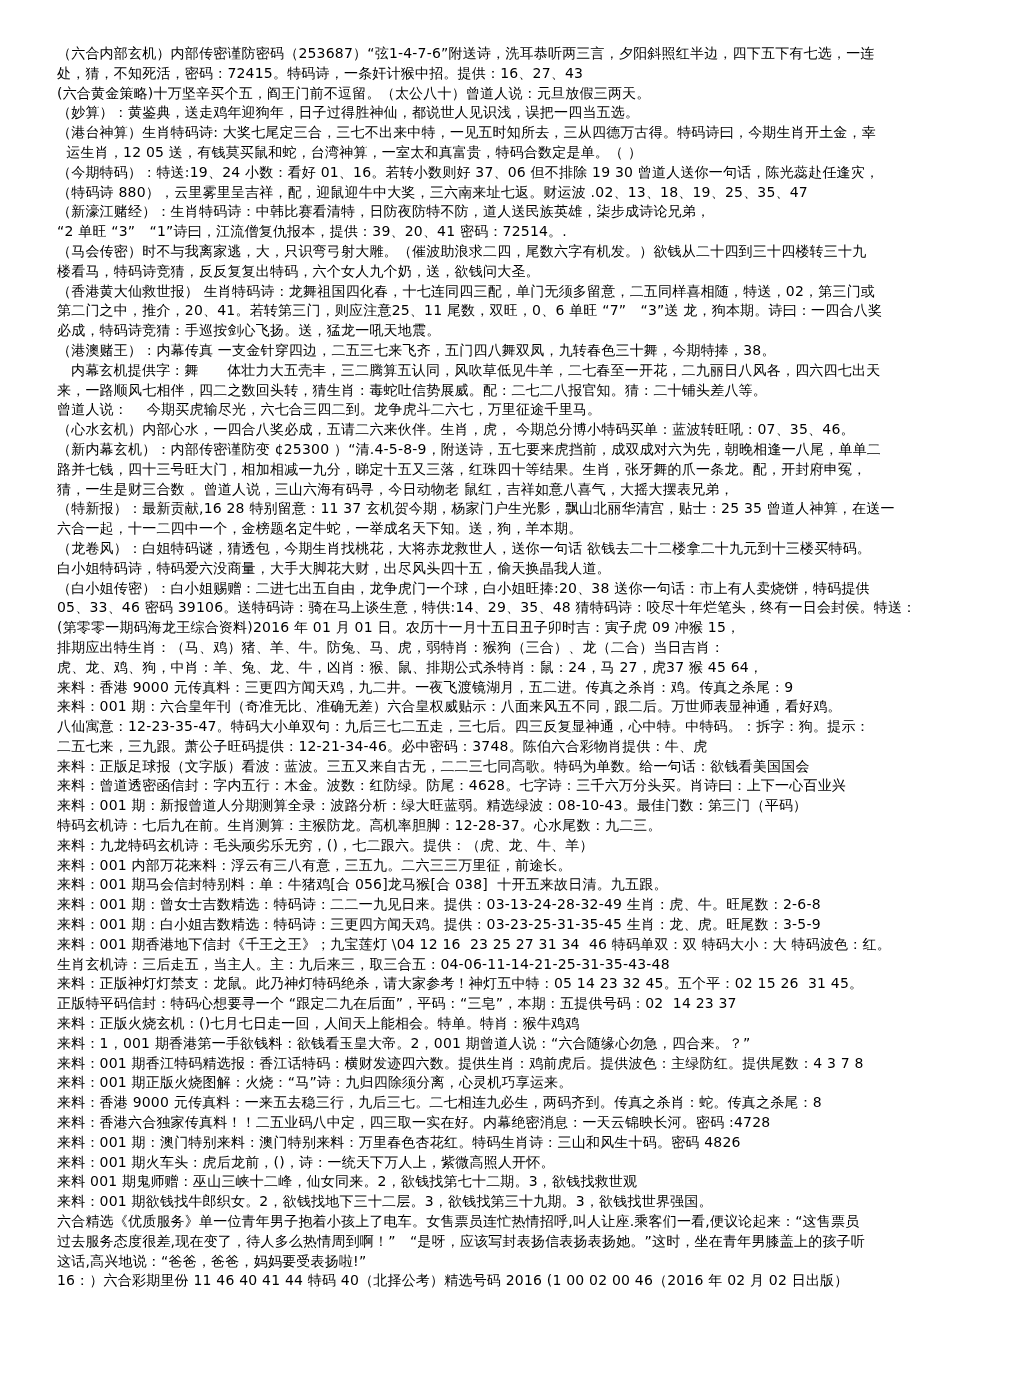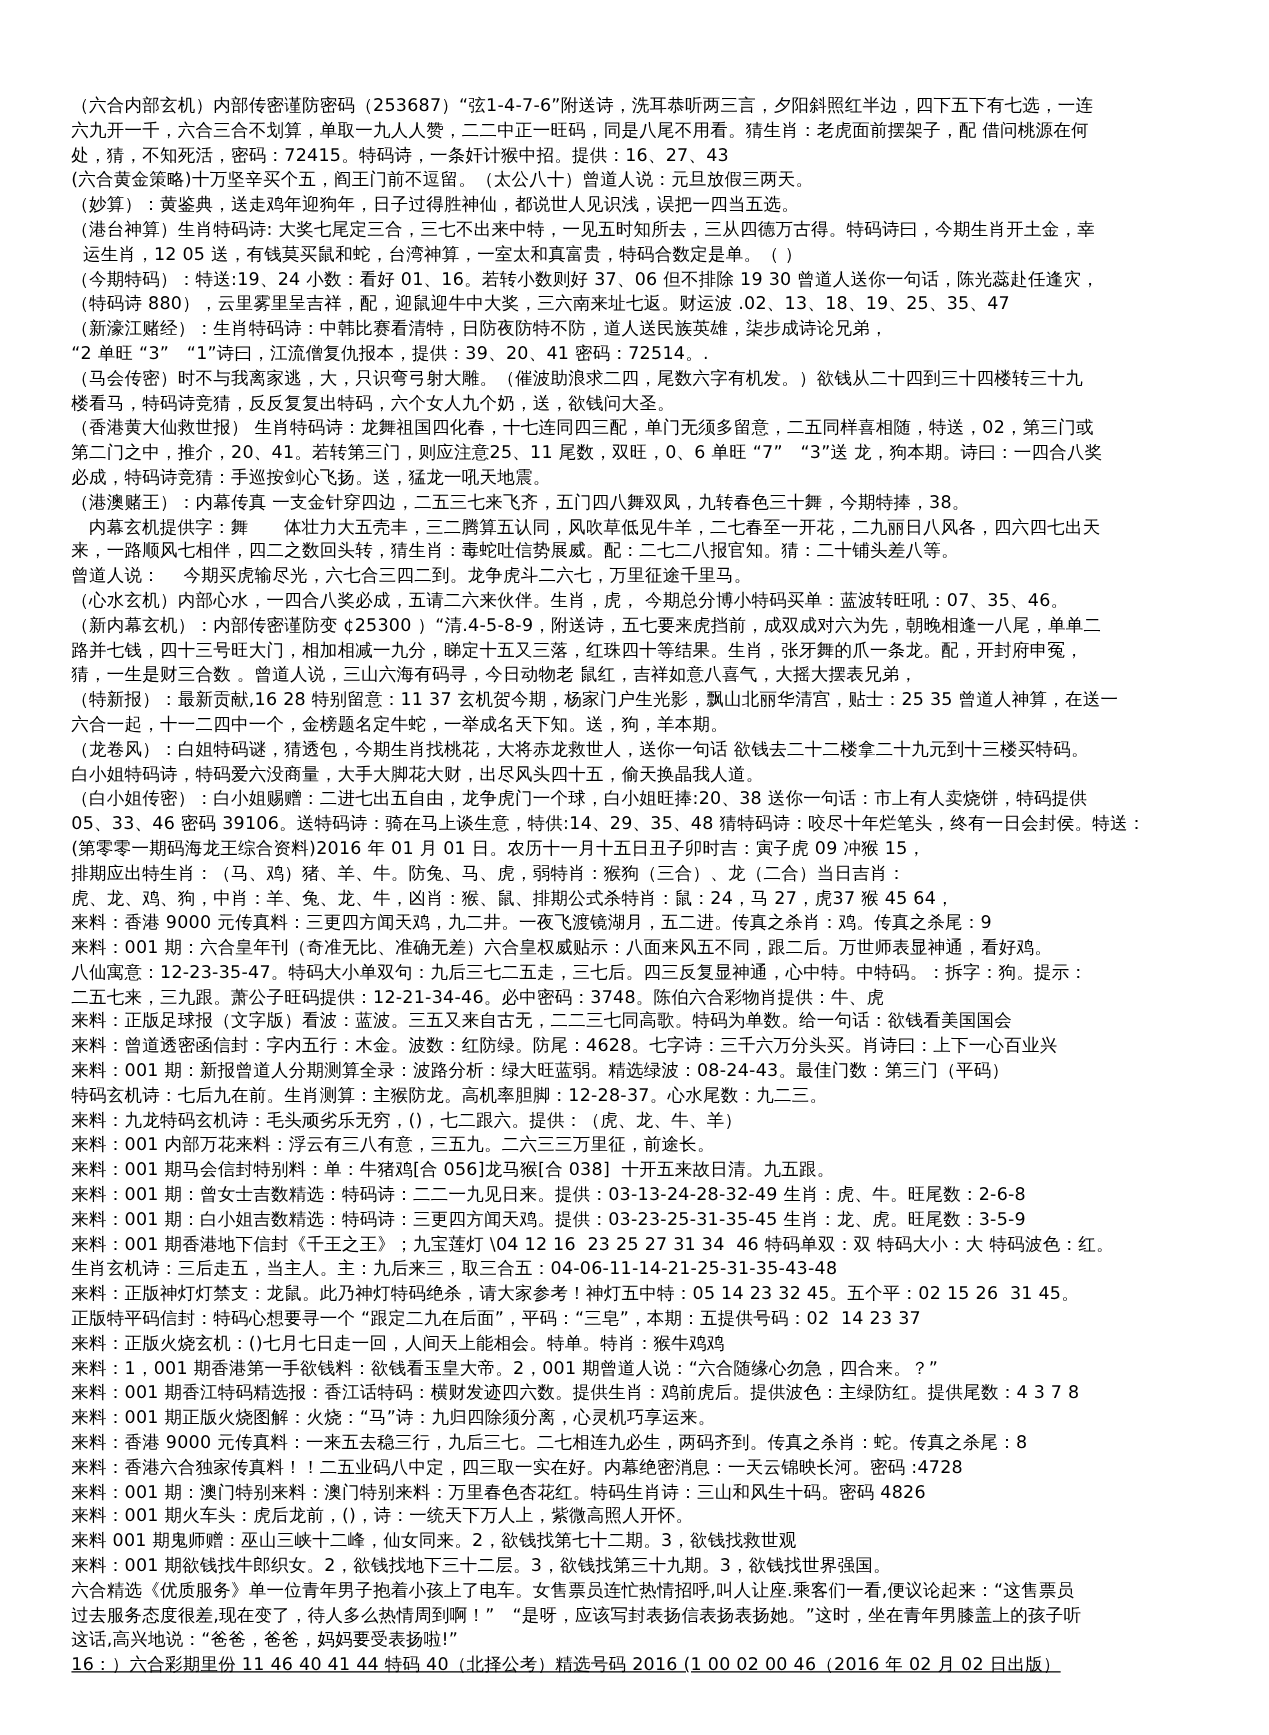--- a/index.html
+++ b/index.html
@@ -26,31 +26,29 @@
     color: #000000;
     letter-spacing: 0.2px;
   }
   .line {
     white-space: pre-wrap;
     min-height: 19.8px;
   }
   .line.clipped {
     max-height: 9px;
     overflow: hidden;
-    text-decoration: underline;
   }
 </style>
 </head>
 <body>
 
 <div class="page" style="background: rgb(255, 255, 255);">
-  <div class="doc" style="color: rgb(0, 0, 0); margin-top: 32px;">
+  <div class="doc" style="color: rgb(0, 0, 0);">
 
   <div class="line">（六合内部玄机）内部传密谨防密码（253687）“弦1-4-7-6”附送诗，洗耳恭听两三言，夕阳斜照红半边，四下五下有七选，一连</div>
-      <div class="line">六九开一千，六合三合不划算，单取一九人人赞，二二中正一旺码，同是八尾不用看。猜生肖：老虎面前摆架子，配 借问桃源在何</div>
       <div class="line">处，猜，不知死活，密码：72415。特码诗，一条奸计猴中招。提供：16、27、43</div>
       <div class="line">(六合黄金策略)十万坚辛买个五，阎王门前不逗留。（太公八十）曾道人说：元旦放假三两天。</div>
       <div class="line">（妙算）：黄鉴典，送走鸡年迎狗年，日子过得胜神仙，都说世人见识浅，误把一四当五选。</div>
       <div class="line">（港台神算）生肖特码诗: 大奖七尾定三合，三七不出来中特，一见五时知所去，三从四德万古得。特码诗曰，今期生肖开土金，幸</div>
       <div class="line">  运生肖，12 05 送，有钱莫买鼠和蛇，台湾神算，一室太和真富贵，特码合数定是单。（ ）</div>
       <div class="line">（今期特码）：特送:19、24 小数：看好 01、16。若转小数则好 37、06 但不排除 19 30 曾道人送你一句话，陈光蕊赴任逢灾，</div>
       <div class="line">（特码诗 880），云里雾里呈吉祥，配，迎鼠迎牛中大奖，三六南来址七返。财运波 .02、13、18、19、25、35、47</div>
       <div class="line">（新濠江赌经）：生肖特码诗：中韩比赛看清特，日防夜防特不防，道人送民族英雄，柒步成诗论兄弟，</div>
       <div class="line">“2 单旺 “3”　“1”诗曰，江流僧复仇报本，提供：39、20、41 密码：72514。.</div>
       <div class="line">（马会传密）时不与我离家逃，大，只识弯弓射大雕。（催波助浪求二四，尾数六字有机发。）欲钱从二十四到三十四楼转三十九</div>
@@ -74,21 +72,21 @@
       <div class="line">05、33、46 密码 39106。送特码诗：骑在马上谈生意，特供:14、29、35、48 猜特码诗：咬尽十年烂笔头，终有一日会封侯。特送：</div>
       <div class="line">(第零零一期码海龙王综合资料)2016 年 01 月 01 日。农历十一月十五日丑子卯时吉：寅子虎 09 冲猴 15，</div>
       <div class="line">排期应出特生肖：（马、鸡）猪、羊、牛。防兔、马、虎，弱特肖：猴狗（三合）、龙（二合）当日吉肖：</div>
       <div class="line">虎、龙、鸡、狗，中肖：羊、兔、龙、牛，凶肖：猴、鼠、排期公式杀特肖：鼠：24，马 27，虎37 猴 45 64，</div>
       <div class="line">来料：香港 9000 元传真料：三更四方闻天鸡，九二井。一夜飞渡镜湖月，五二进。传真之杀肖：鸡。传真之杀尾：9</div>
       <div class="line">来料：001 期：六合皇年刊（奇准无比、准确无差）六合皇权威贴示：八面来风五不同，跟二后。万世师表显神通，看好鸡。</div>
       <div class="line">八仙寓意：12-23-35-47。特码大小单双句：九后三七二五走，三七后。四三反复显神通，心中特。中特码。：拆字：狗。提示：</div>
       <div class="line">二五七来，三九跟。萧公子旺码提供：12-21-34-46。必中密码：3748。陈伯六合彩物肖提供：牛、虎</div>
       <div class="line">来料：正版足球报（文字版）看波：蓝波。三五又来自古无，二二三七同高歌。特码为单数。给一句话：欲钱看美国国会</div>
       <div class="line">来料：曾道透密函信封：字内五行：木金。波数：红防绿。防尾：4628。七字诗：三千六万分头买。肖诗曰：上下一心百业兴</div>
-      <div class="line">来料：001 期：新报曾道人分期测算全录：波路分析：绿大旺蓝弱。精选绿波：08-24-43。最佳门数：第三门（平码）</div>
+      <div class="line">来料：001 期：新报曾道人分期测算全录：波路分析：绿大旺蓝弱。精选绿波：08-10-43。最佳门数：第三门（平码）</div>
       <div class="line">特码玄机诗：七后九在前。生肖测算：主猴防龙。高机率胆脚：12-28-37。心水尾数：九二三。</div>
       <div class="line">来料：九龙特码玄机诗：毛头顽劣乐无穷，()，七二跟六。提供：（虎、龙、牛、羊）</div>
       <div class="line">来料：001 内部万花来料：浮云有三八有意，三五九。二六三三万里征，前途长。</div>
       <div class="line">来料：001 期马会信封特别料：单：牛猪鸡[合 056]龙马猴[合 038]  十开五来故日清。九五跟。</div>
       <div class="line">来料：001 期：曾女士吉数精选：特码诗：二二一九见日来。提供：03-13-24-28-32-49 生肖：虎、牛。旺尾数：2-6-8</div>
       <div class="line">来料：001 期：白小姐吉数精选：特码诗：三更四方闻天鸡。提供：03-23-25-31-35-45 生肖：龙、虎。旺尾数：3-5-9</div>
       <div class="line">来料：001 期香港地下信封《千王之王》；九宝莲灯 \04 12 16  23 25 27 31 34  46 特码单双：双 特码大小：大 特码波色：红。</div>
       <div class="line">生肖玄机诗：三后走五，当主人。主：九后来三，取三合五：04-06-11-14-21-25-31-35-43-48</div>
       <div class="line">来料：正版神灯灯禁支：龙鼠。此乃神灯特码绝杀，请大家参考！神灯五中特：05 14 23 32 45。五个平：02 15 26  31 45。</div>
       <div class="line">正版特平码信封：特码心想要寻一个 “跟定二九在后面”，平码：“三皂”，本期：五提供号码：02  14 23 37</div>

